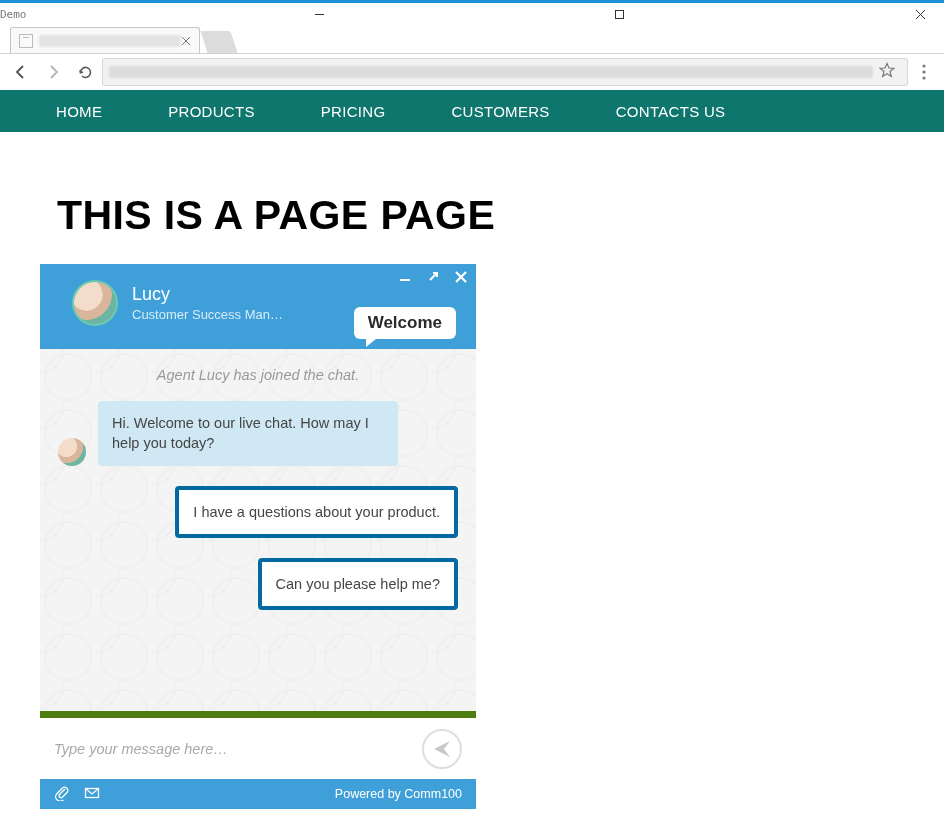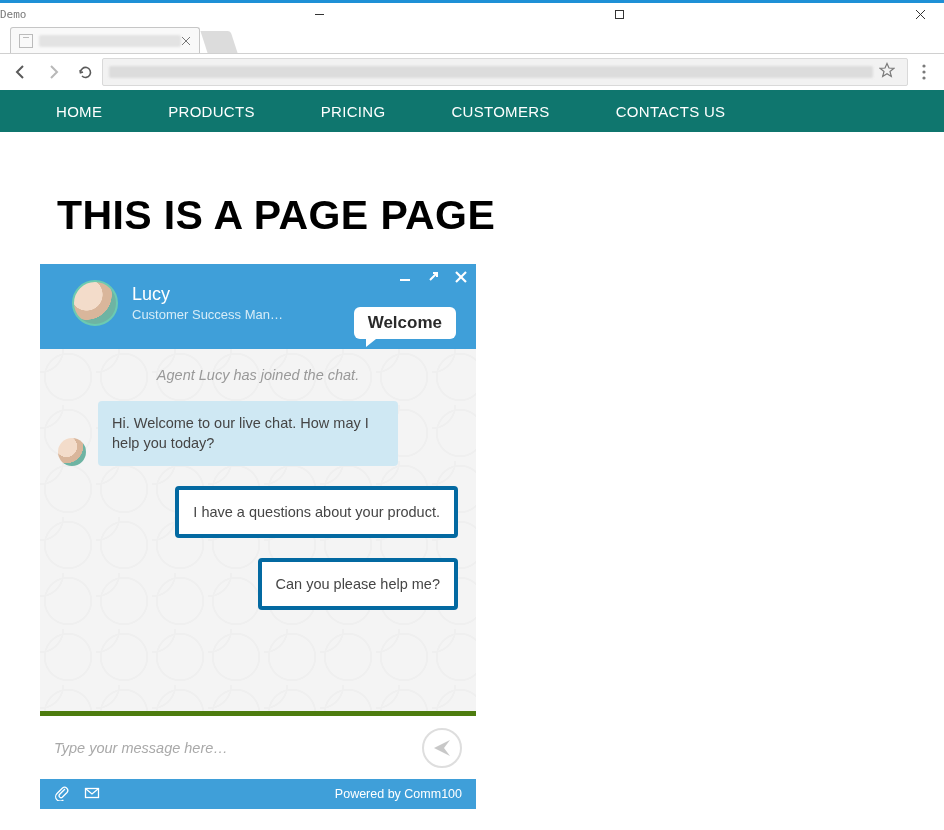--- a/index.html
+++ b/index.html
@@ -188,21 +188,21 @@
     width:28px;height:28px;border-radius:50%;
     background:radial-gradient(circle at 30% 30%, #f3dcca 0 38%, #d9b69b 39% 60%, #6eb4a3 61% 100%);
     flex-shrink:0;
   }
   .bubble{
     padding:12px 14px;border-radius:4px;font-size:14.5px;line-height:1.4;color:#454545;max-width:300px;
   }
   .bubble.agent{background:#cfe8f3;}
   .bubble.user{background:#fff;border:4px solid #0369a1;}
   .chat-input{
-    height:68px;background:#fff;border-top:5px solid #4d7c0f;
+    height:68px;background:#fff;border-top:7px solid #4d7c0f;
     display:flex;align-items:center;padding:0 14px;gap:10px;
   }
   .chat-input input{
     flex:1;border:none;outline:none;font-size:14.5px;color:#555;font-style:italic;background:transparent;
   }
   .chat-input input::placeholder{color:#a9a9a9;}
   .send-btn{
     width:40px;height:40px;border-radius:50%;border:2px solid #dedede;background:#fff;
     display:flex;align-items:center;justify-content:center;color:#c8c8c8;
   }

